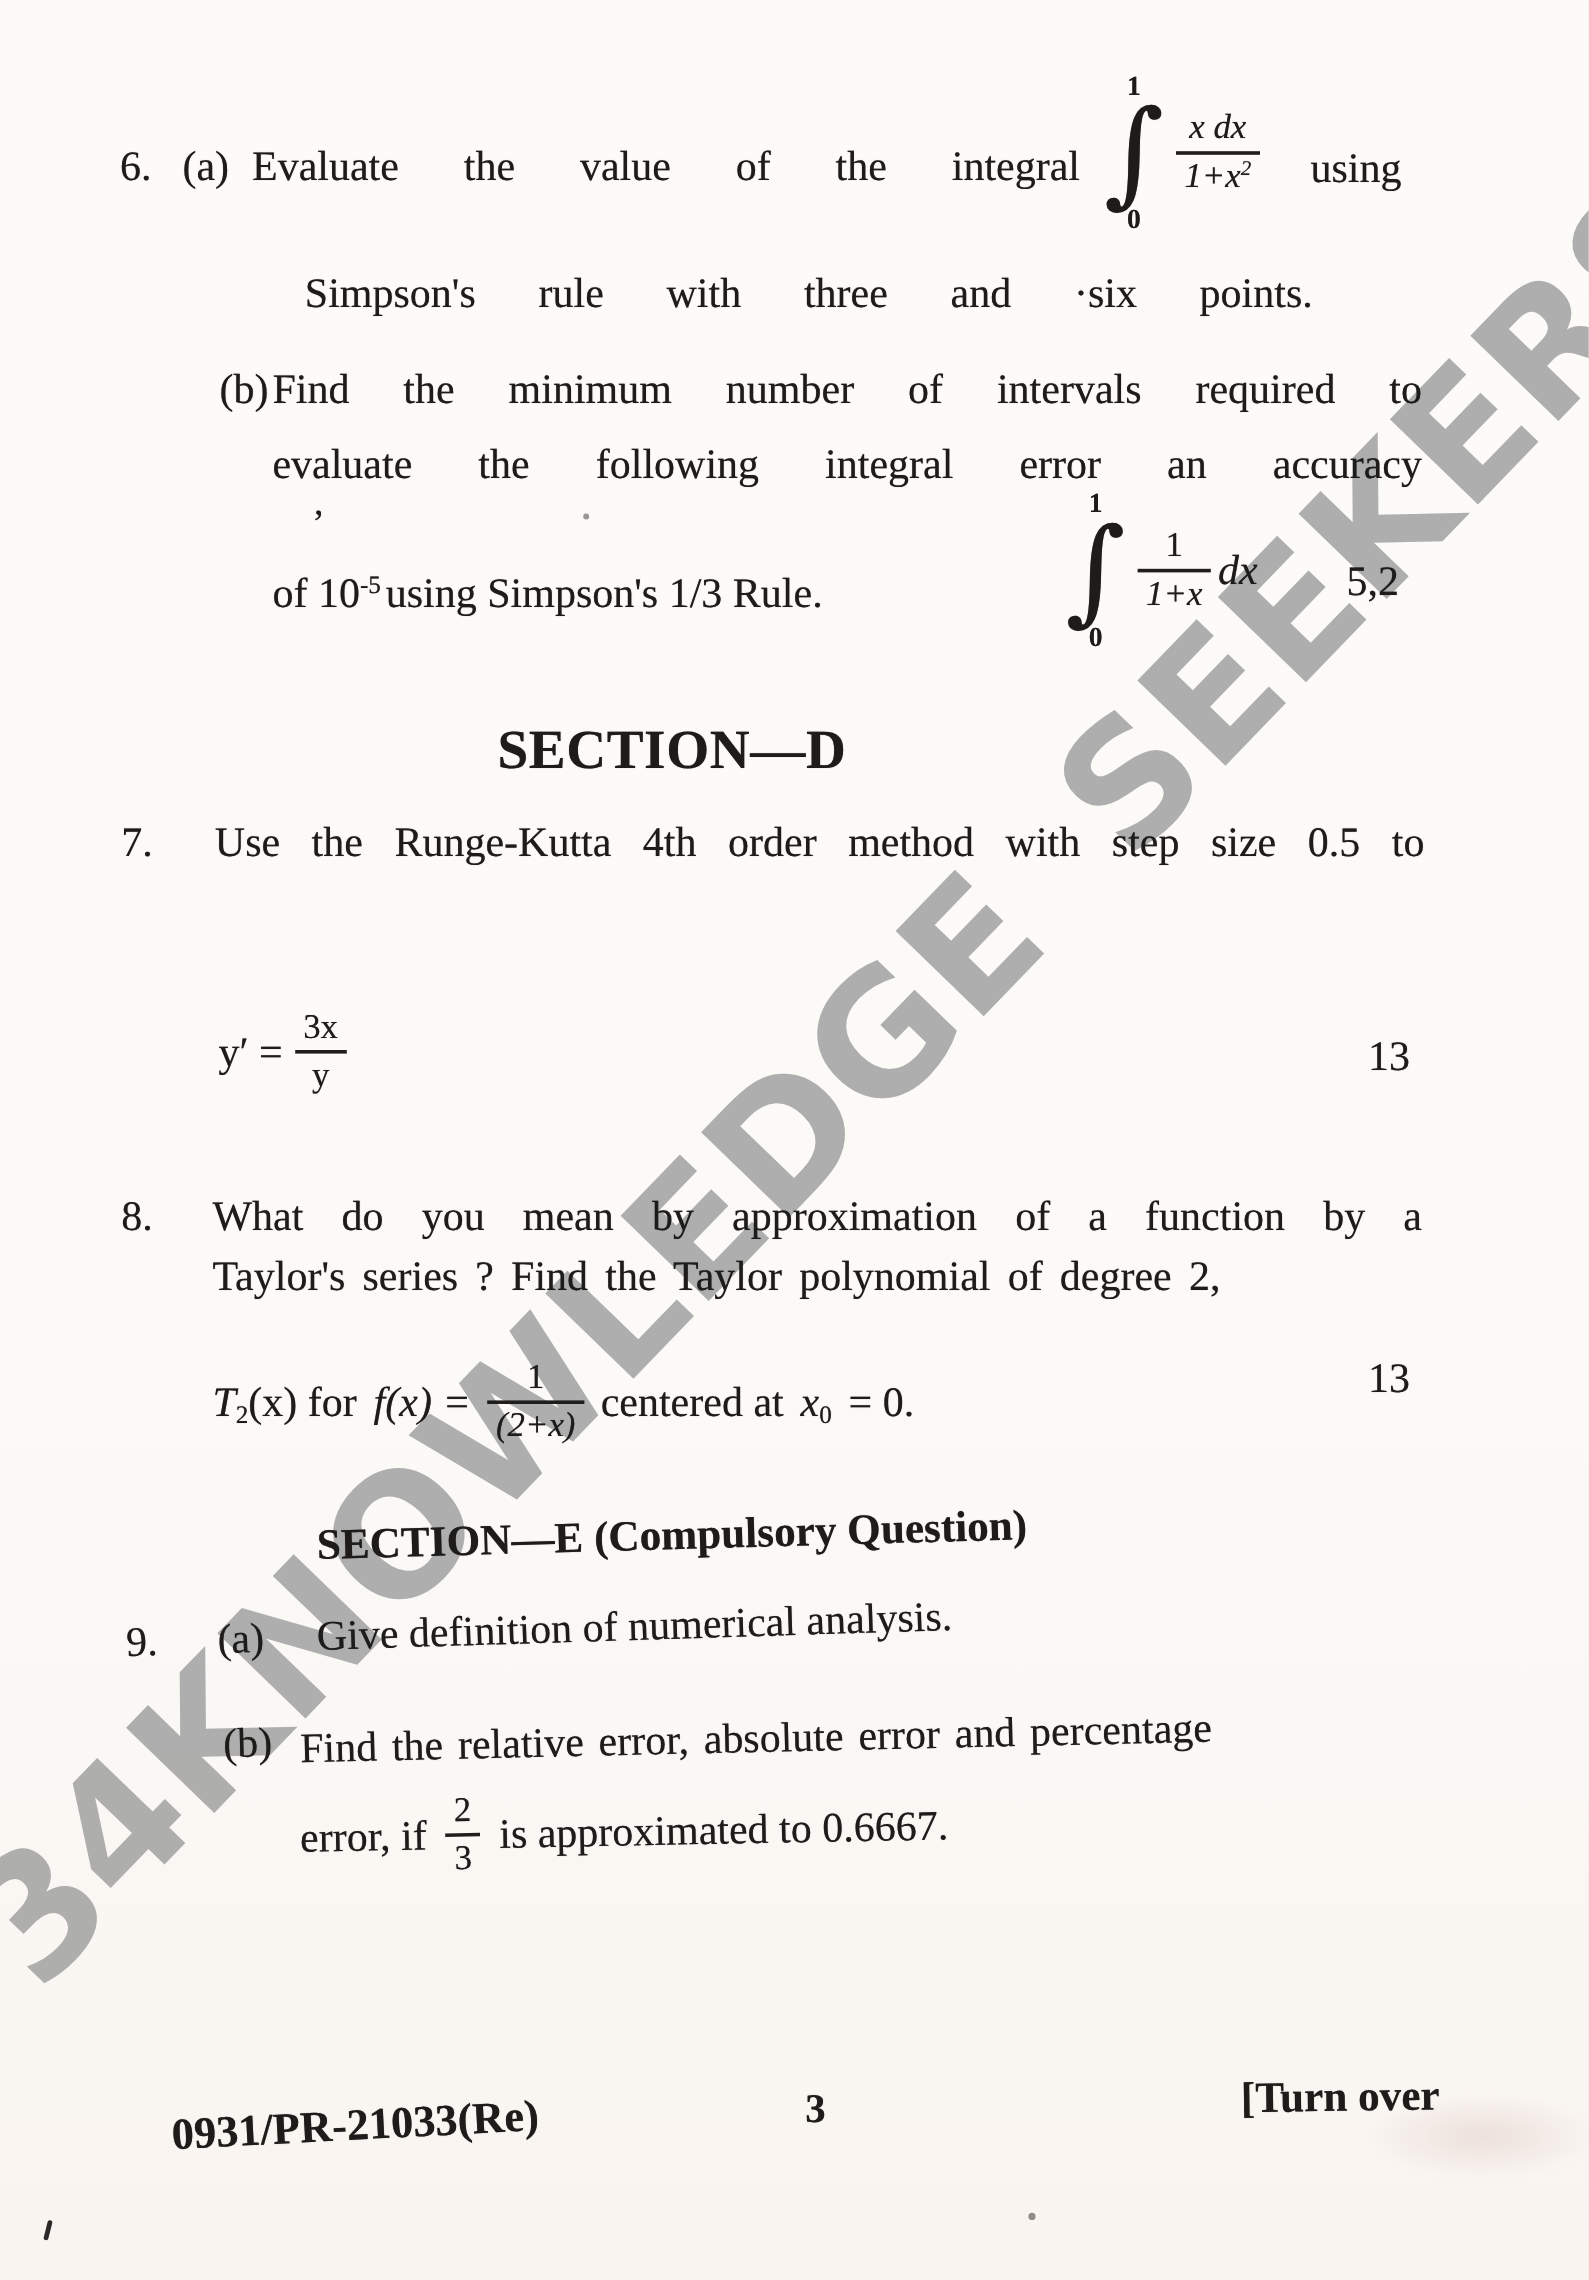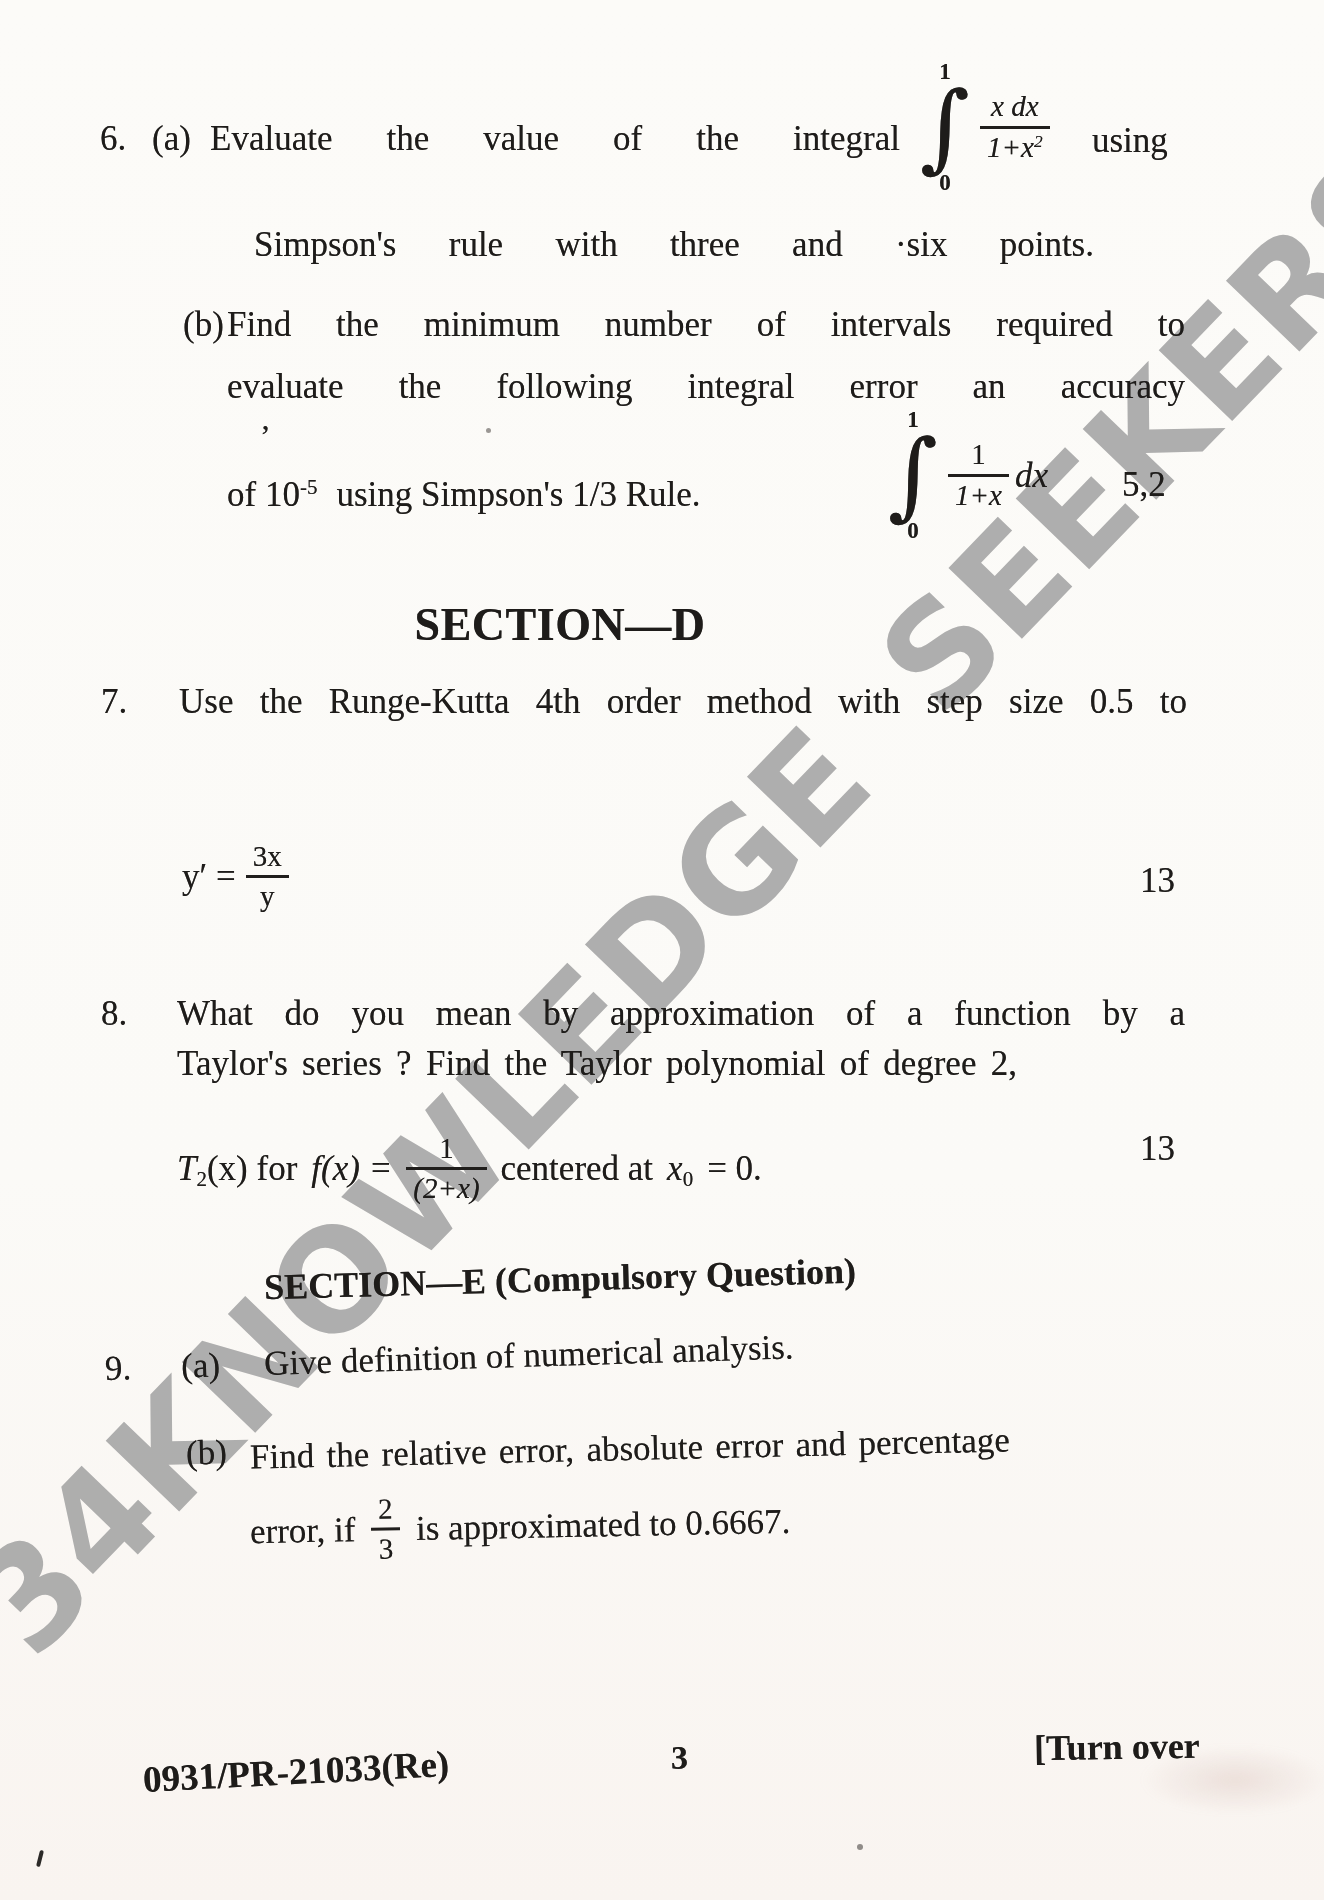--- a/index.html
+++ b/index.html
@@ -64,21 +64,21 @@
   <div class="abs t content" style="left:1092px;top:120px;">using</div>
 
   <div class="abs t just content" style="left:212px;top:224px;width:840px;margin-left:42px;">Simpson's rule with three and ·six points.</div>
 
   <div class="abs t content" style="left:183px;top:304px;">(b)</div>
   <div class="abs t just content" style="left:227px;top:304px;width:958px;">Find the minimum number of intervals required to</div>
   <div class="abs t just content" style="left:227px;top:366px;width:958px;">evaluate the following integral error an accuracy</div>
 
   <div class="abs t content" style="left:260px;top:418px;font-size:32px;">’</div>
 
-  <div class="abs t content" style="left:227px;top:474px;"><span>of 10</span><span class="sup">-5</span><span style="margin-left:19px;">using Simpson's 1/3 Rule.</span></div>
+  <div class="abs t content" style="left:227px;top:474px;"><span>of 10</span><span class="sup">-5</span><span style="margin-left:4px;">using Simpson's 1/3 Rule.</span></div>
 
   <div class="abs content int-row" style="left:888px;top:408px;">
     <span class="int-col">
       <span class="int-lim">1</span>
       <span class="int-sign">∫</span>
       <span class="int-lim">0</span>
     </span>
     <span class="frac">
       <span class="fn">1</span>
       <span class="fb"></span>

